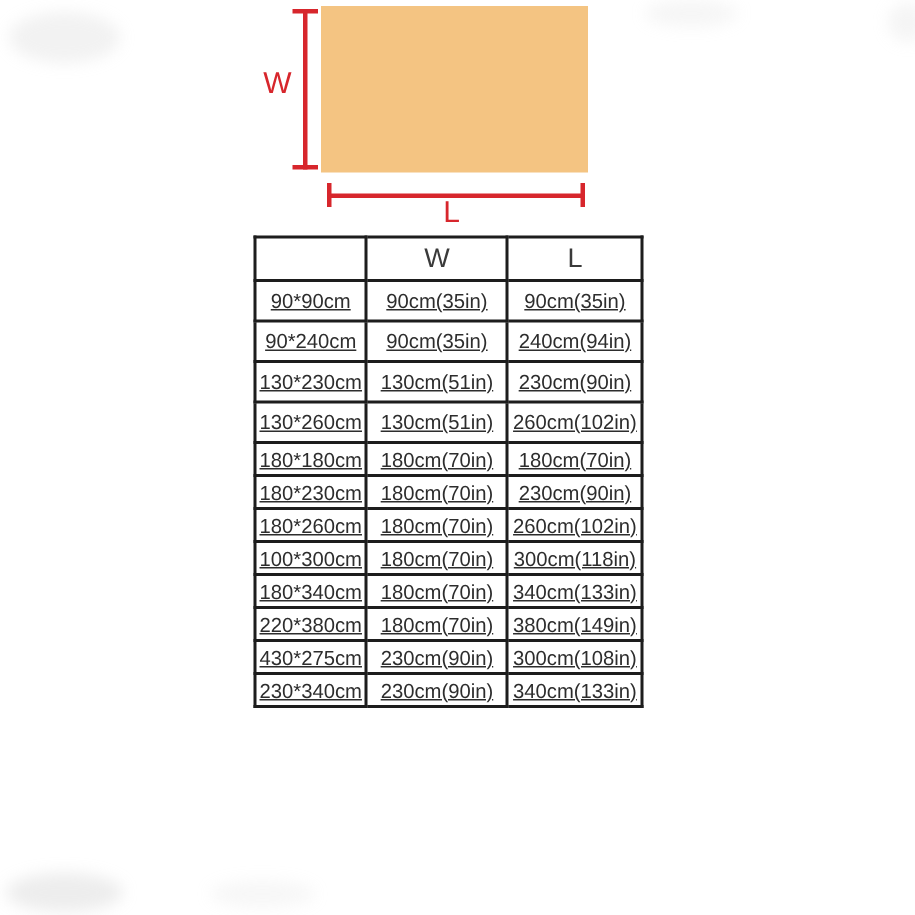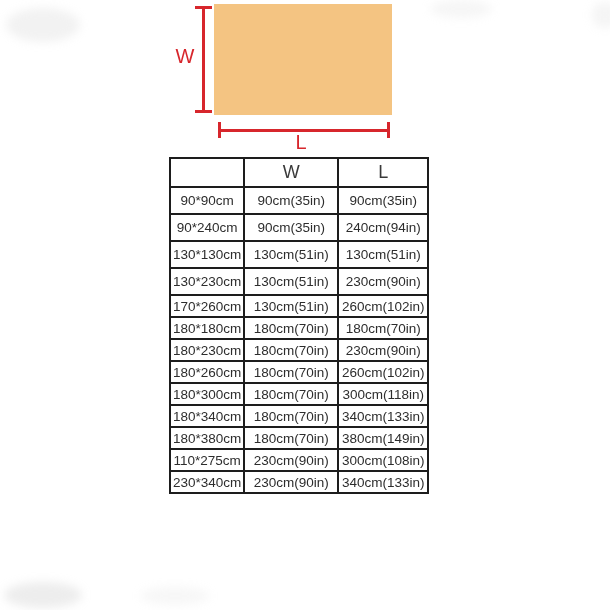--- a/index.html
+++ b/index.html
@@ -57,21 +57,21 @@
     padding:0 2px;
     white-space:nowrap;
   }
   .size-table col.c1{width:74px;}
   .size-table col.c2{width:94px;}
   .size-table col.c3{width:90px;}
   .size-table thead th{
     height:29px;font-size:18px;font-weight:400;color:#3a3a3a;
   }
   .size-table td{
-    height:22px;font-size:13.5px;font-weight:400;
+    height:22px;font-size:13.5px;font-weight:400;text-decoration:underline;
   }
   .size-table tbody tr:nth-child(-n+4) td{height:27px;}
 </style>
 </head>
 <body>
 
 <div class="stage">
 
   <div class="smudge s1"></div>
   <div class="smudge s2"></div>
@@ -109,66 +109,61 @@
           <td>90*90cm</td>
           <td>90cm(35in)</td>
           <td>90cm(35in)</td>
         </tr>
         <tr>
           <td>90*240cm</td>
           <td>90cm(35in)</td>
           <td>240cm(94in)</td>
         </tr>
         <tr>
-          <td>130*130cm</td>
-          <td>130cm(51in)</td>
-          <td>130cm(51in)</td>
-        </tr>
-        <tr>
           <td>130*230cm</td>
           <td>130cm(51in)</td>
           <td>230cm(90in)</td>
         </tr>
         <tr>
-          <td>170*260cm</td>
+          <td>130*260cm</td>
           <td>130cm(51in)</td>
           <td>260cm(102in)</td>
         </tr>
         <tr>
           <td>180*180cm</td>
           <td>180cm(70in)</td>
           <td>180cm(70in)</td>
         </tr>
         <tr>
           <td>180*230cm</td>
           <td>180cm(70in)</td>
           <td>230cm(90in)</td>
         </tr>
         <tr>
           <td>180*260cm</td>
           <td>180cm(70in)</td>
           <td>260cm(102in)</td>
         </tr>
         <tr>
-          <td>180*300cm</td>
+          <td>100*300cm</td>
           <td>180cm(70in)</td>
           <td>300cm(118in)</td>
         </tr>
         <tr>
           <td>180*340cm</td>
           <td>180cm(70in)</td>
           <td>340cm(133in)</td>
         </tr>
         <tr>
-          <td>180*380cm</td>
+          <td>220*380cm</td>
           <td>180cm(70in)</td>
           <td>380cm(149in)</td>
         </tr>
         <tr>
-          <td>110*275cm</td>
+          <td>430*275cm</td>
           <td>230cm(90in)</td>
           <td>300cm(108in)</td>
         </tr>
         <tr>
           <td>230*340cm</td>
           <td>230cm(90in)</td>
           <td>340cm(133in)</td>
         </tr>
       </tbody>
   </table>

